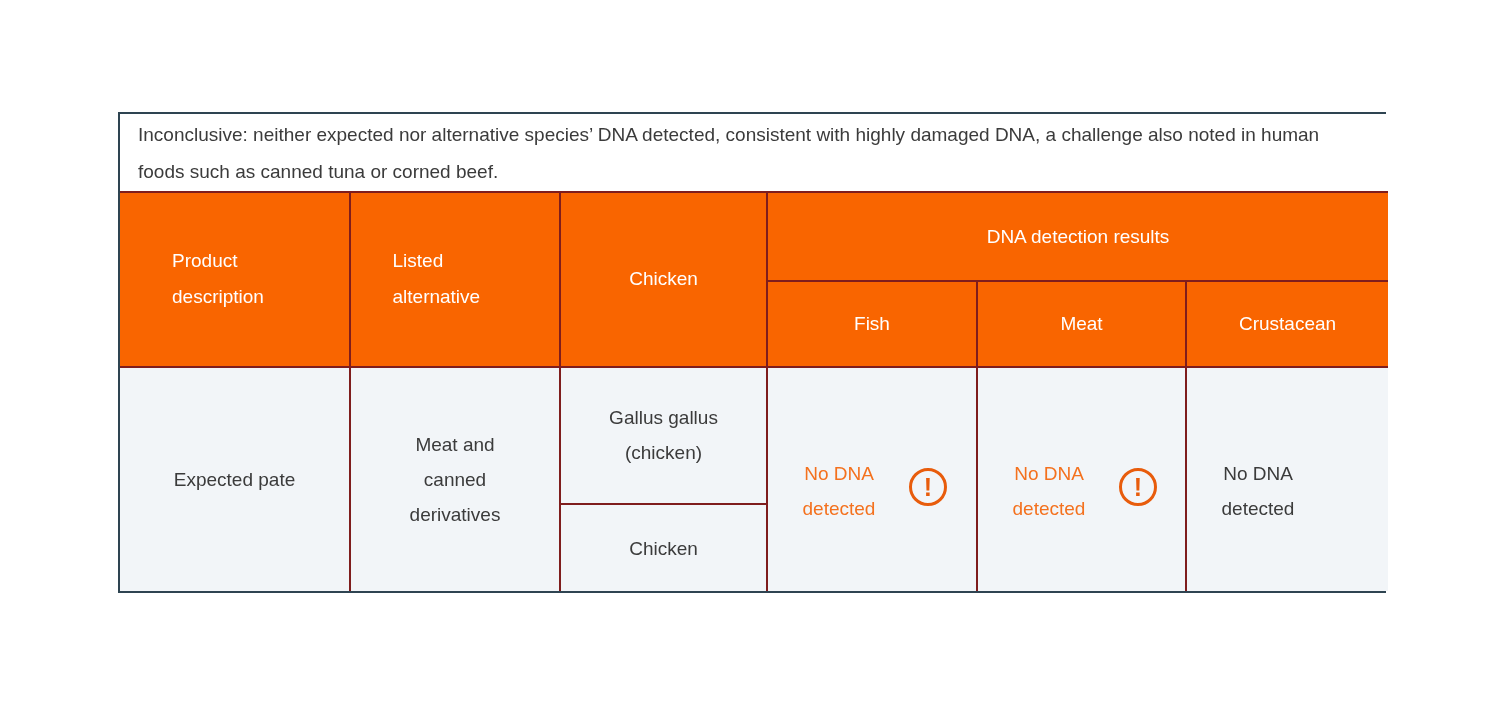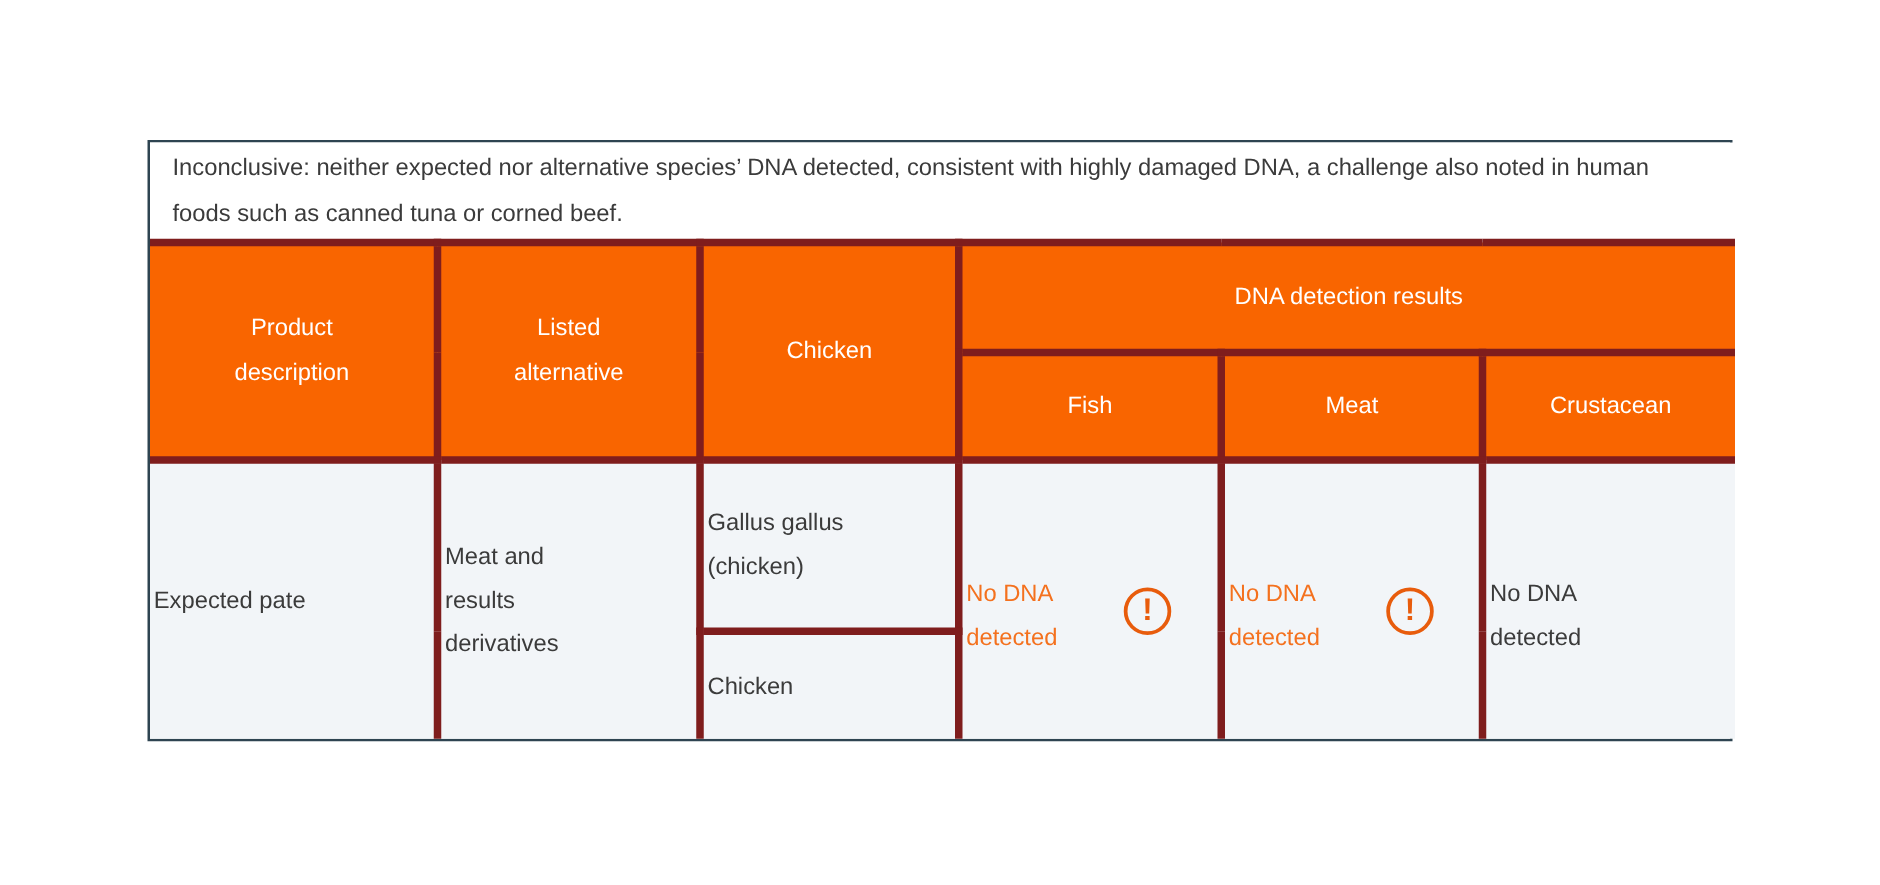--- a/index.html
+++ b/index.html
@@ -14,21 +14,21 @@
     left: 118px; top: 112px;
     width: 1268px; height: 481px;
     border: 2px solid #2e4451;
     background: #ffffff;
   }
   table {
     width: 100%; height: 100%;
     border-collapse: collapse;
     table-layout: fixed;
   }
-  td, th { border: 6px solid #7f1d1d; }
+  td, th { border: 2px solid #7f1d1d; }
   
   tr > *:first-child { border-left: none; }
   tr > *:last-child  { border-right: none; }
   tr.note-row > td   { border-top: none; border-left: none; border-right: none; }
   tr.data-b > td, tr.data-a > td[rowspan] { border-bottom: none; }
 
   
   tr.note-row { height: 74px; }
   tr.note-row td {
     background: #ffffff;
@@ -45,33 +45,33 @@
     background: #f96500;
     color: #ffffff;
     font-weight: 400;
     font-size: 19px;
     line-height: 36px;
     text-align: center;
     vertical-align: middle;
   }
   tr.head-top { height: 85px; }
   tr.head-sub { height: 82px; }
-  .hwrap { display: inline-block; max-width: 125px; text-align: center; }
+  .hwrap { display: inline-block; max-width: 125px; text-align: left; }
 
   
   tr.data-a { height: 132px; }
   tr.data-b { height: 83px; }
   td.cell {
     background: #f2f5f8;
     color: #3b3b3b;
     font-size: 19px;
     line-height: 35px;
     vertical-align: middle;
-    padding: 0 3px;
-    text-align: left;
+    padding: 0 15px;
+    text-align: center;
   }
   .w110 { display: inline-block; max-width: 112px; }
   .w120 { display: inline-block; max-width: 122px; }
   .w160 { display: inline-block; max-width: 160px; }
 
   .result { display: flex; align-items: center; margin-top: 24px; }
   .result .txt { flex: 0 0 auto; }
   td.warn-cell { color: #f4711e; }
   .warn-icon {
     flex: 0 0 auto;
@@ -135,21 +135,21 @@
       <th>
         <span>Crustacean</span>
       </th>
     </tr>
 
     <tr class="data-a">
       <td rowspan="2" class="cell">
         <span>Expected pate</span>
       </td>
       <td rowspan="2" class="cell">
-        <span class="w120">Meat and results derivatives</span>
+        <span class="w120">Meat and canned derivatives</span>
       </td>
       <td class="cell">
         <span class="w160">Gallus gallus (chicken)</span>
       </td>
       <td rowspan="2" class="cell warn-cell">
         <div class="result">
           <span class="txt w110">No DNA detected</span>
           <span class="warn-icon">
             <span>!</span>
           </span>

